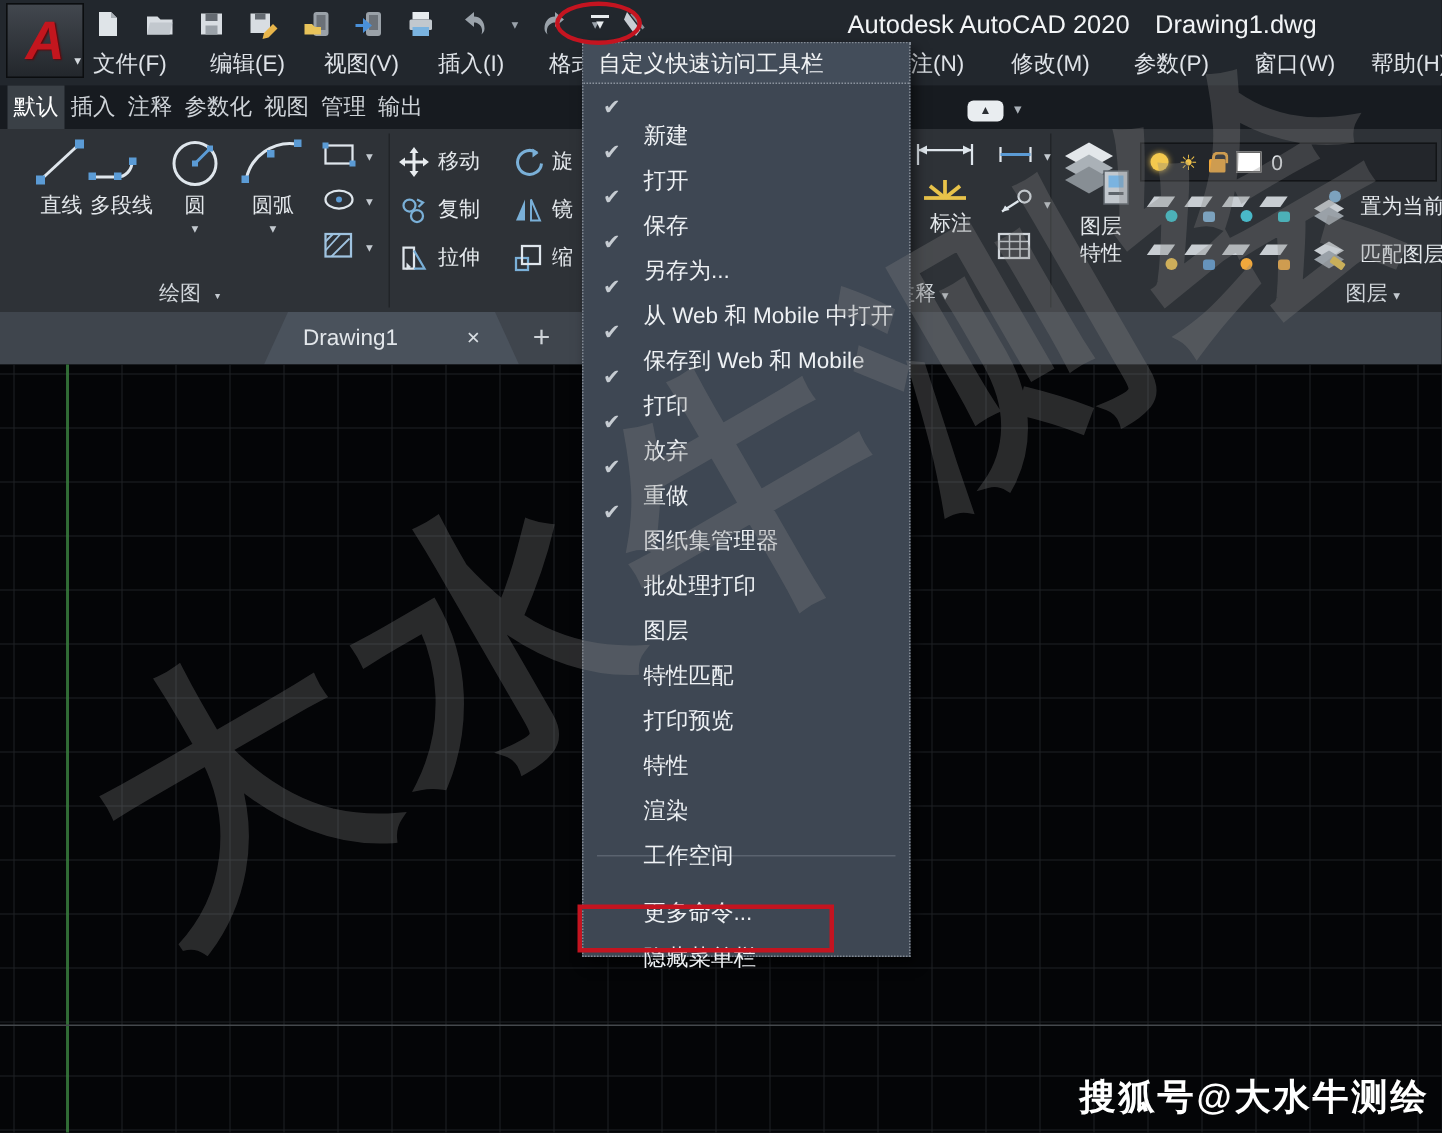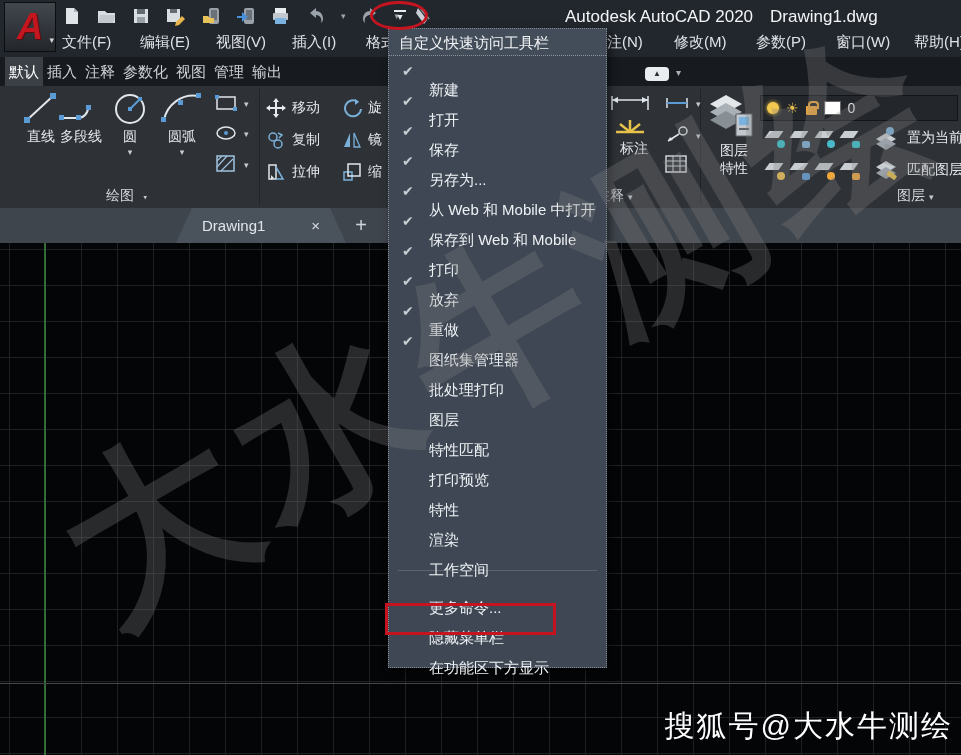--- a/index.html
+++ b/index.html
@@ -86,22 +86,22 @@
   .menu-item .mi-label { white-space:nowrap;margin-top:39px; }
   .msep { height:1px; margin:4px 9px 3px 9px; background:#5a636f; }
   .redbox { position:absolute; left:-4px; right:50px; top:-1px; bottom:-1px; border:3px solid #c41420; z-index:30; }
 
   
   .watermark { position:absolute; left:18px; top:466px; z-index:40; font-size:182px; font-weight:bold;
                color:rgba(130,130,130,0.30); letter-spacing:14px; white-space:nowrap;
                transform:rotate(-30deg); transform-origin:0 0; pointer-events:none; }
   .red-ellipse { position:absolute; left:370px; top:1px; width:58px; height:29px;
                  border:3px solid #c41420; border-radius:50%; z-index:50; }
-  .credit { position:absolute; right:8px; bottom:8px; z-index:50; color:#ffffff; font-size:30px;
-            font-weight:normal; letter-spacing:2px; white-space:nowrap; }
+  .credit { position:absolute; right:8px; bottom:8px; z-index:50; color:#ffffff; font-size:24px;
+            font-weight:bold; letter-spacing:2px; white-space:nowrap; }
 
   svg { display:block; }
 </style>
 </head>
 <body>
 
 <div id="app">
 
   <div class="titlebar">
     <div class="logo">
@@ -535,23 +535,19 @@
 
     <div class="menu-item">
         <span class="check"></span>
         <span class="mi-label">更多命令...</span>
       </div>
     <div class="menu-item">
       <span class="check"></span>
       <span class="mi-label">隐藏菜单栏</span>
       <span class="redbox"></span>
     </div>
-    <div class="menu-item">
-        <span class="check"></span>
-        <span class="mi-label">在功能区下方显示</span>
-      </div>
   </div>
 
   <div class="watermark">大水牛测绘</div>
   <div class="red-ellipse"></div>
   <div class="credit">搜狐号@大水牛测绘</div>
 
 </div>
 
 </body></html>

